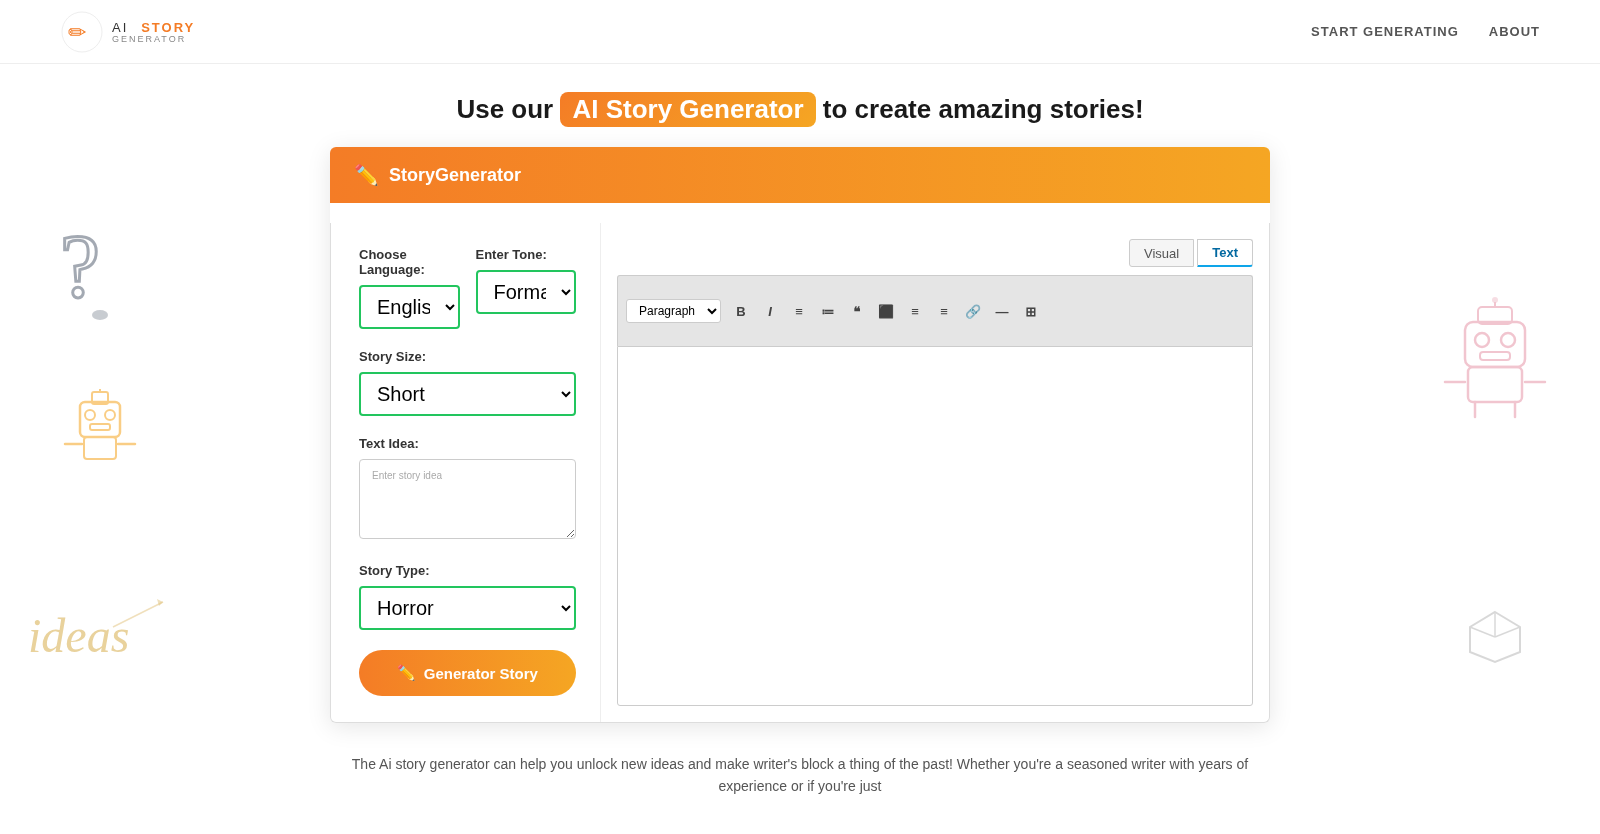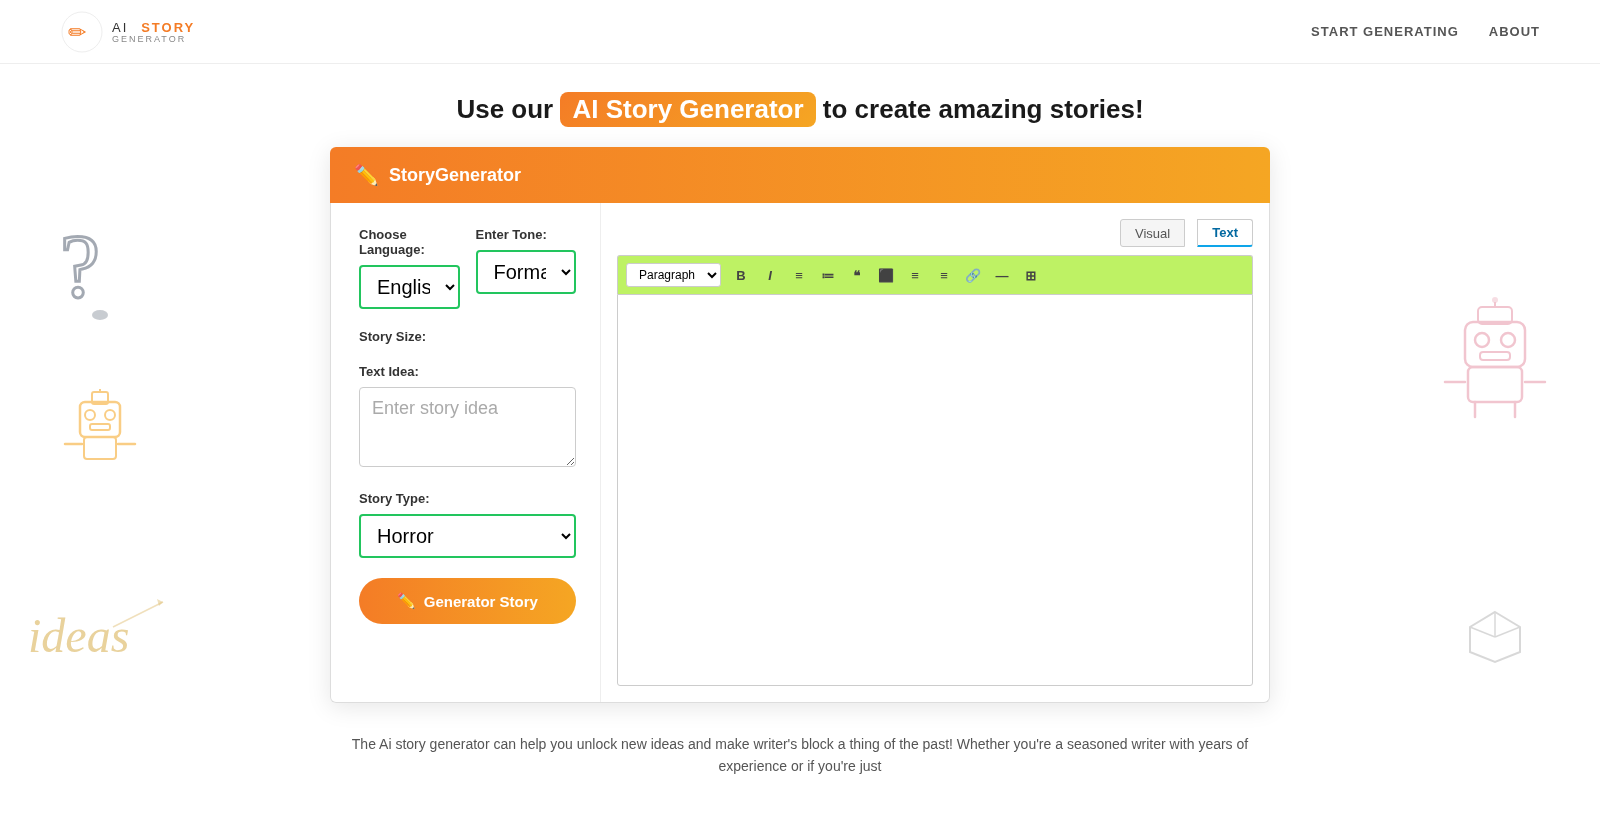--- a/index.html
+++ b/index.html
@@ -122,20 +122,21 @@
       font-weight: 700;
     }
     .panel-body {
       background: #fff;
       border: 1px solid #ddd;
       border-top: none;
       border-radius: 0 0 6px 6px;
       display: flex;
       gap: 0;
       min-height: 500px;
+      margin-top: 20px;
     }
 
     
     .form-col {
       width: 270px;
       min-width: 270px;
       padding: 24px 24px 24px 28px;
       border-right: 1px solid #eee;
     }
     .form-group {
@@ -156,21 +157,21 @@
       font-size: 20px;
       background: #fff;
       appearance: auto;
       cursor: pointer;
     }
     .form-textarea {
       width: 100%;
       padding: 10px 12px;
       border: 1px solid #ccc;
       border-radius: 4px;
-      font-size: 18px;
+      font-size: 10px;
       resize: vertical;
       min-height: 80px;
       font-family: inherit;
       color: #aaa;
     }
     .form-textarea::placeholder {
       color: #aaa;
     }
     .generate-btn {
       width: 100%;
@@ -193,21 +194,21 @@
     .editor-col {
       flex: 1;
       padding: 16px;
       display: flex;
       flex-direction: column;
     }
     .editor-tabs {
       display: flex;
       justify-content: flex-end;
       margin-bottom: 8px;
-      gap: 12px;
+      gap: 3px;
     }
     .editor-tab {
       padding: 5px 14px;
       border: 1px solid #ccc;
       background: #f5f5f5;
       font-size: 13px;
       cursor: pointer;
       color: #555;
     }
     .editor-tab.active {
@@ -219,24 +220,24 @@
     .editor-tab:first-child {
       border-radius: 3px 0 0 3px;
     }
     .editor-tab:last-child {
       border-radius: 0 3px 3px 0;
     }
     .toolbar {
       display: flex;
       align-items: center;
       gap: 3px;
-      padding: 6px 8px;
+      padding: 22px 8px;
       border: 1px solid #ccc;
       border-bottom: none;
-      background: #bef264;
+      background: #e5e5e5;
       border-radius: 3px 3px 0 0;
       flex-wrap: wrap;
     }
     .toolbar-select {
       padding: 3px 8px;
       border: 1px solid #ccc;
       border-radius: 3px;
       font-size: 12px;
       background: #fff;
       margin-right: 4px;
@@ -394,20 +395,25 @@
                 <option>Formal</option>
                 <option>Casual</option>
                 <option>Humorous</option>
                 <option>Serious</option>
               </select>
             </div>
           </div>
 
           <div class="form-group">
             <label class="form-label">Story Size:</label>
+            <select class="form-select">
+              <option>Short</option>
+              <option>Medium</option>
+              <option>Long</option>
+            </select>
           </div>
 
           <div class="form-group">
             <label class="form-label">Text Idea:</label>
             <textarea class="form-textarea" placeholder="Enter story idea" style=""></textarea>
           </div>
 
           <div class="form-group">
             <label class="form-label">Story Type:</label>
             <select class="form-select">

